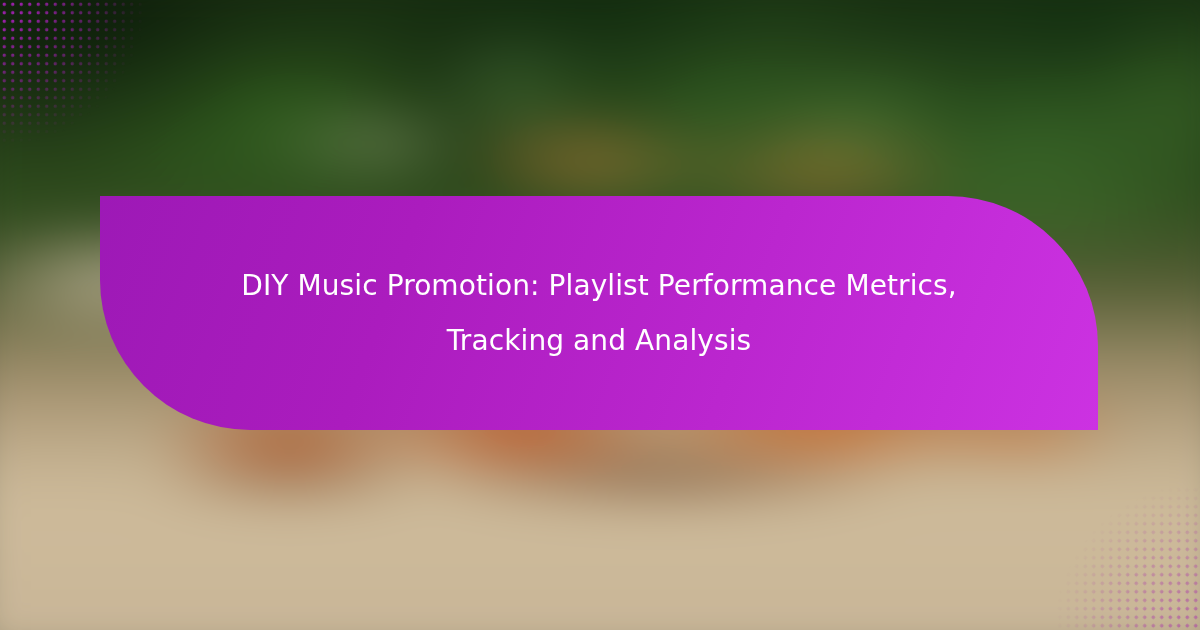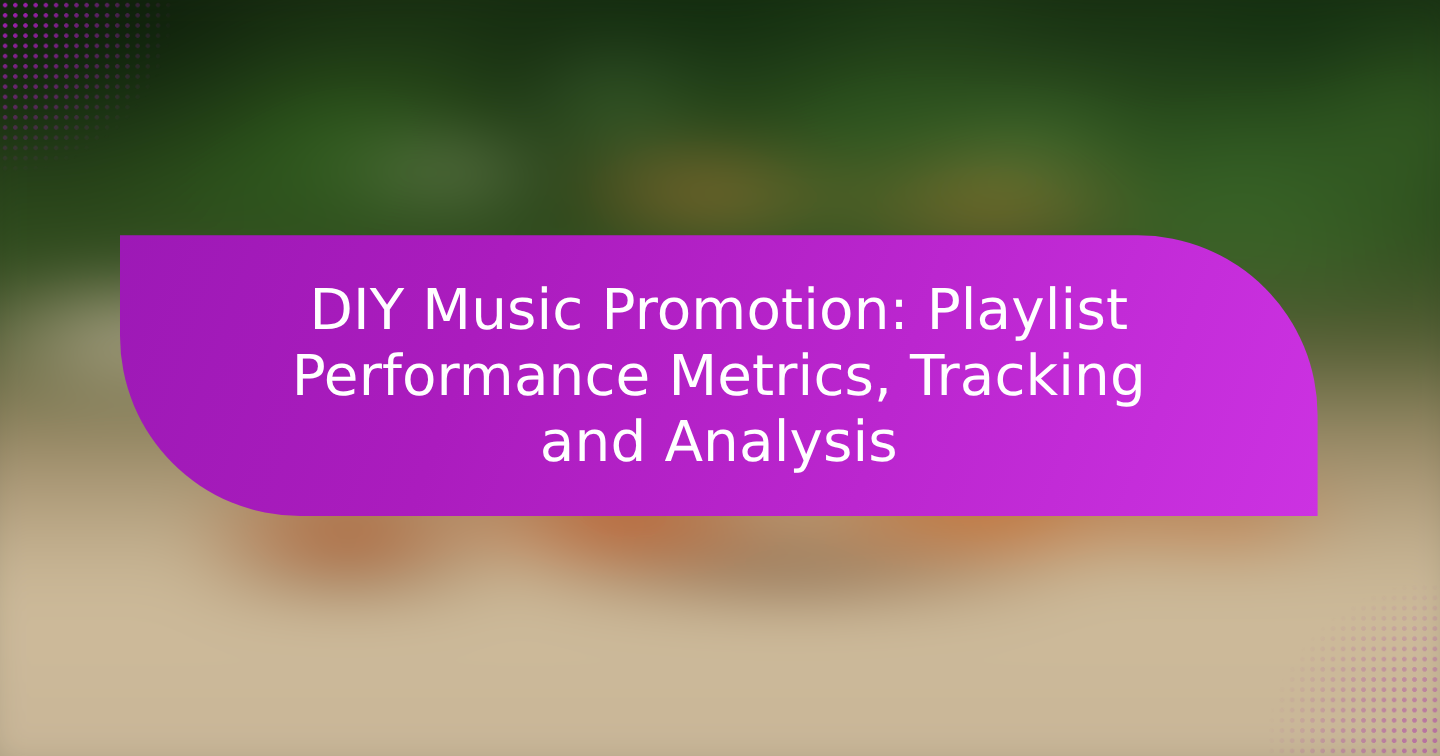--- a/index.html
+++ b/index.html
@@ -96,21 +96,21 @@
     align-items: center;
     justify-content: center;
     box-sizing: border-box;
     padding: 0 120px;
   }
 
   .banner-title {
     margin: 0;
     color: #ffffff;
     font-family: "DejaVu Sans", sans-serif;
-    font-size: 47px;
+    font-size: 28px;
     font-weight: 400;
     line-height: 55px;
     text-align: center;
     letter-spacing: 0.1px;
     max-width: 760px;
   }
 </style>
 </head>
 <body>
 

